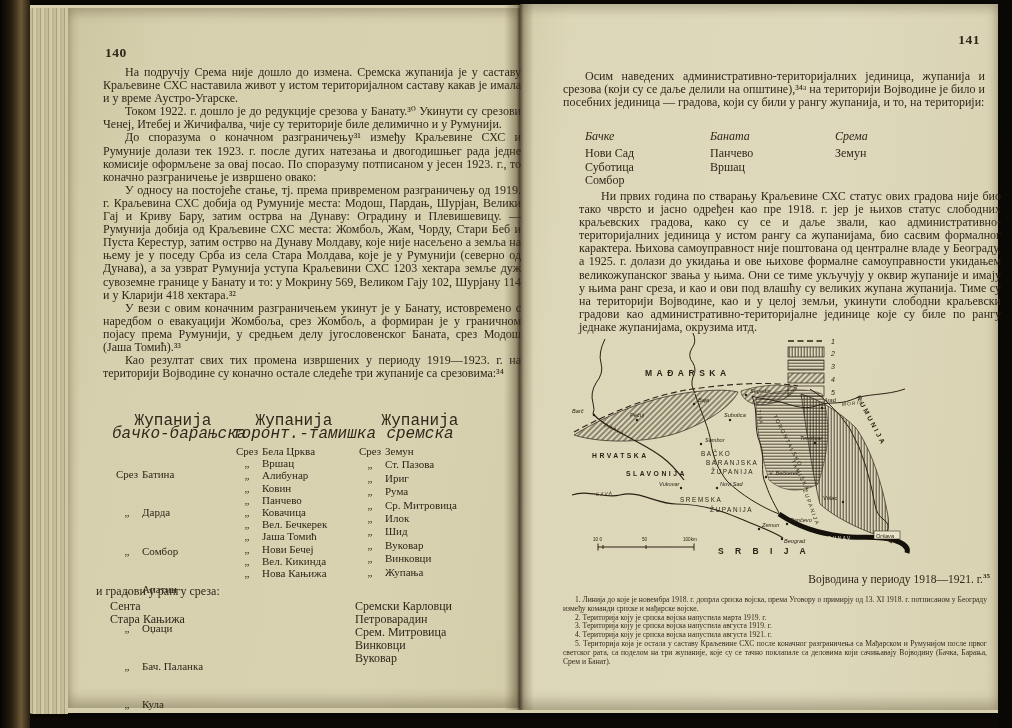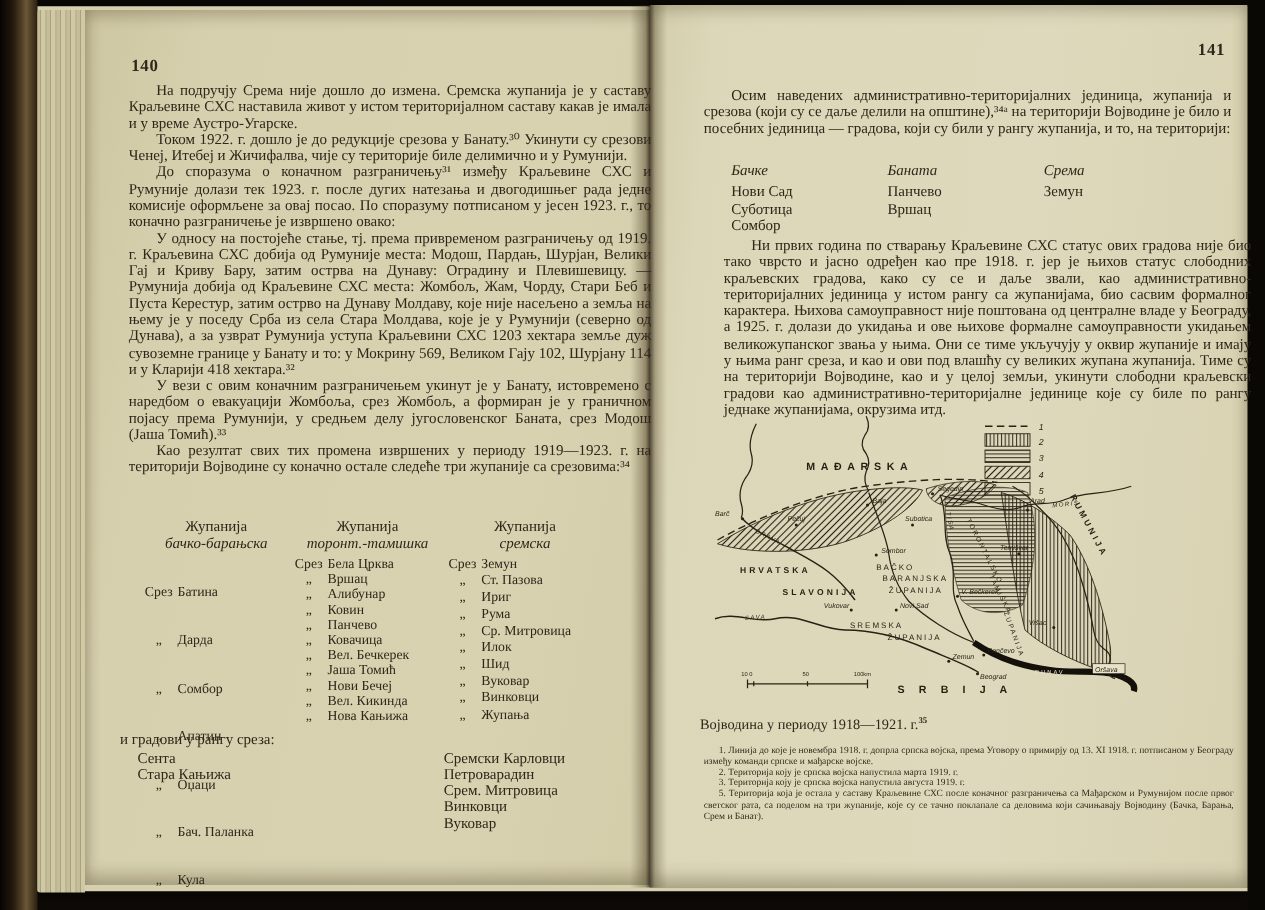--- a/index.html
+++ b/index.html
@@ -36,32 +36,32 @@
     position:absolute;left:504px;top:4px;width:30px;height:706px;
     background:linear-gradient(90deg,rgba(60,45,20,0) 0%,rgba(60,45,20,.35) 42%,rgba(25,18,8,.65) 52%,rgba(60,45,20,.25) 66%,rgba(60,45,20,0) 100%);
   }
   .right-edge{
     position:absolute;left:998px;top:0;width:14px;height:728px;background:#0a0805;
   }
   .blk{position:absolute;color:#30261a;}
   .pagenum{font-weight:bold;font-size:13.5px;letter-spacing:.5px;}
   .bodytext{font-size:12px;line-height:13.1px;text-align:justify;}
   .bodytext p{margin:0;text-indent:22px;}
-  .ct-head{text-align:center;font-size:12px;line-height:13px;margin-bottom:4px;}
+  .ct-head{text-align:center;font-size:16px;line-height:13px;margin-bottom:4px;font-family:Liberation Mono, monospace;}
   .ct-head .ital{font-style:italic;}
   .ctcol{position:absolute;top:0;font-size:11px;white-space:nowrap;}
   .ctrow .ctpre{display:inline-block;width:30px;text-align:center;}
   .rows13 .ctrow{line-height:10.4px;margin-top:28px;}
   .rows11 .ctrow{line-height:12.2px;}
   .rows10 .ctrow{line-height:13.4px;}
   .towns-intro{font-size:12px;}
   .towncol{position:absolute;top:0;font-size:12px;line-height:12.9px;white-space:nowrap;}
   .citycol{position:absolute;top:0;font-size:12px;line-height:13.3px;white-space:nowrap;}
   .citycol .hdr{font-style:italic;margin-bottom:4px;}
-  .caption{font-size:11.5px;text-align:left;}
+  .caption{font-size:11.5px;text-align:right;}
   .caption .sup{font-size:7px;vertical-align:super;font-weight:bold;}
   .footnotes{font-size:7.6px;line-height:8.8px;text-align:justify;color:#352a1c;}
   .footnotes p{margin:0;text-indent:12px;}
   
   svg text{font-family:"Liberation Sans","DejaVu Sans",sans-serif;fill:#271f12;}
   .t-country{font-size:8.5px;letter-spacing:4.5px;font-weight:bold;}
   .t-country-sm{font-size:6.8px;letter-spacing:2.5px;font-weight:bold;}
   .t-region{font-size:6.4px;letter-spacing:1.6px;}
   .t-city{font-size:5.6px;font-style:italic;}
   .t-river{font-size:4.8px;font-style:italic;letter-spacing:1.2px;}
@@ -323,14 +323,15 @@
 
 <div class="blk caption" style="left:560px;top:572px;width:430px;">
   <span>Војводина у периоду 1918—1921. г.</span><span class="sup">35</span>
 </div>
 
 <div class="blk footnotes" style="left:563px;top:596px;width:424px;">
 
 <p>1. Линија до које је новембра 1918. г. допрла српска војска, према Уговору о примирју од 13. XI 1918. г. потписаном у Београду између команди српске и мађарске војске.</p>
     <p>2. Територија коју је српска војска напустила марта 1919. г.</p>
     <p>3. Територија коју је српска војска напустила августа 1919. г.</p>
+    <p>4. Територија коју је српска војска напустила августа 1921. г.</p>
     <p>5. Територија која је остала у саставу Краљевине СХС после коначног разграничења са Мађарском и Румунијом после првог светског рата, са поделом на три жупаније, које су се тачно поклапале са деловима који сачињавају Војводину (Бачка, Барања, Срем и Банат).</p>
   </div>
 
 </body></html>

